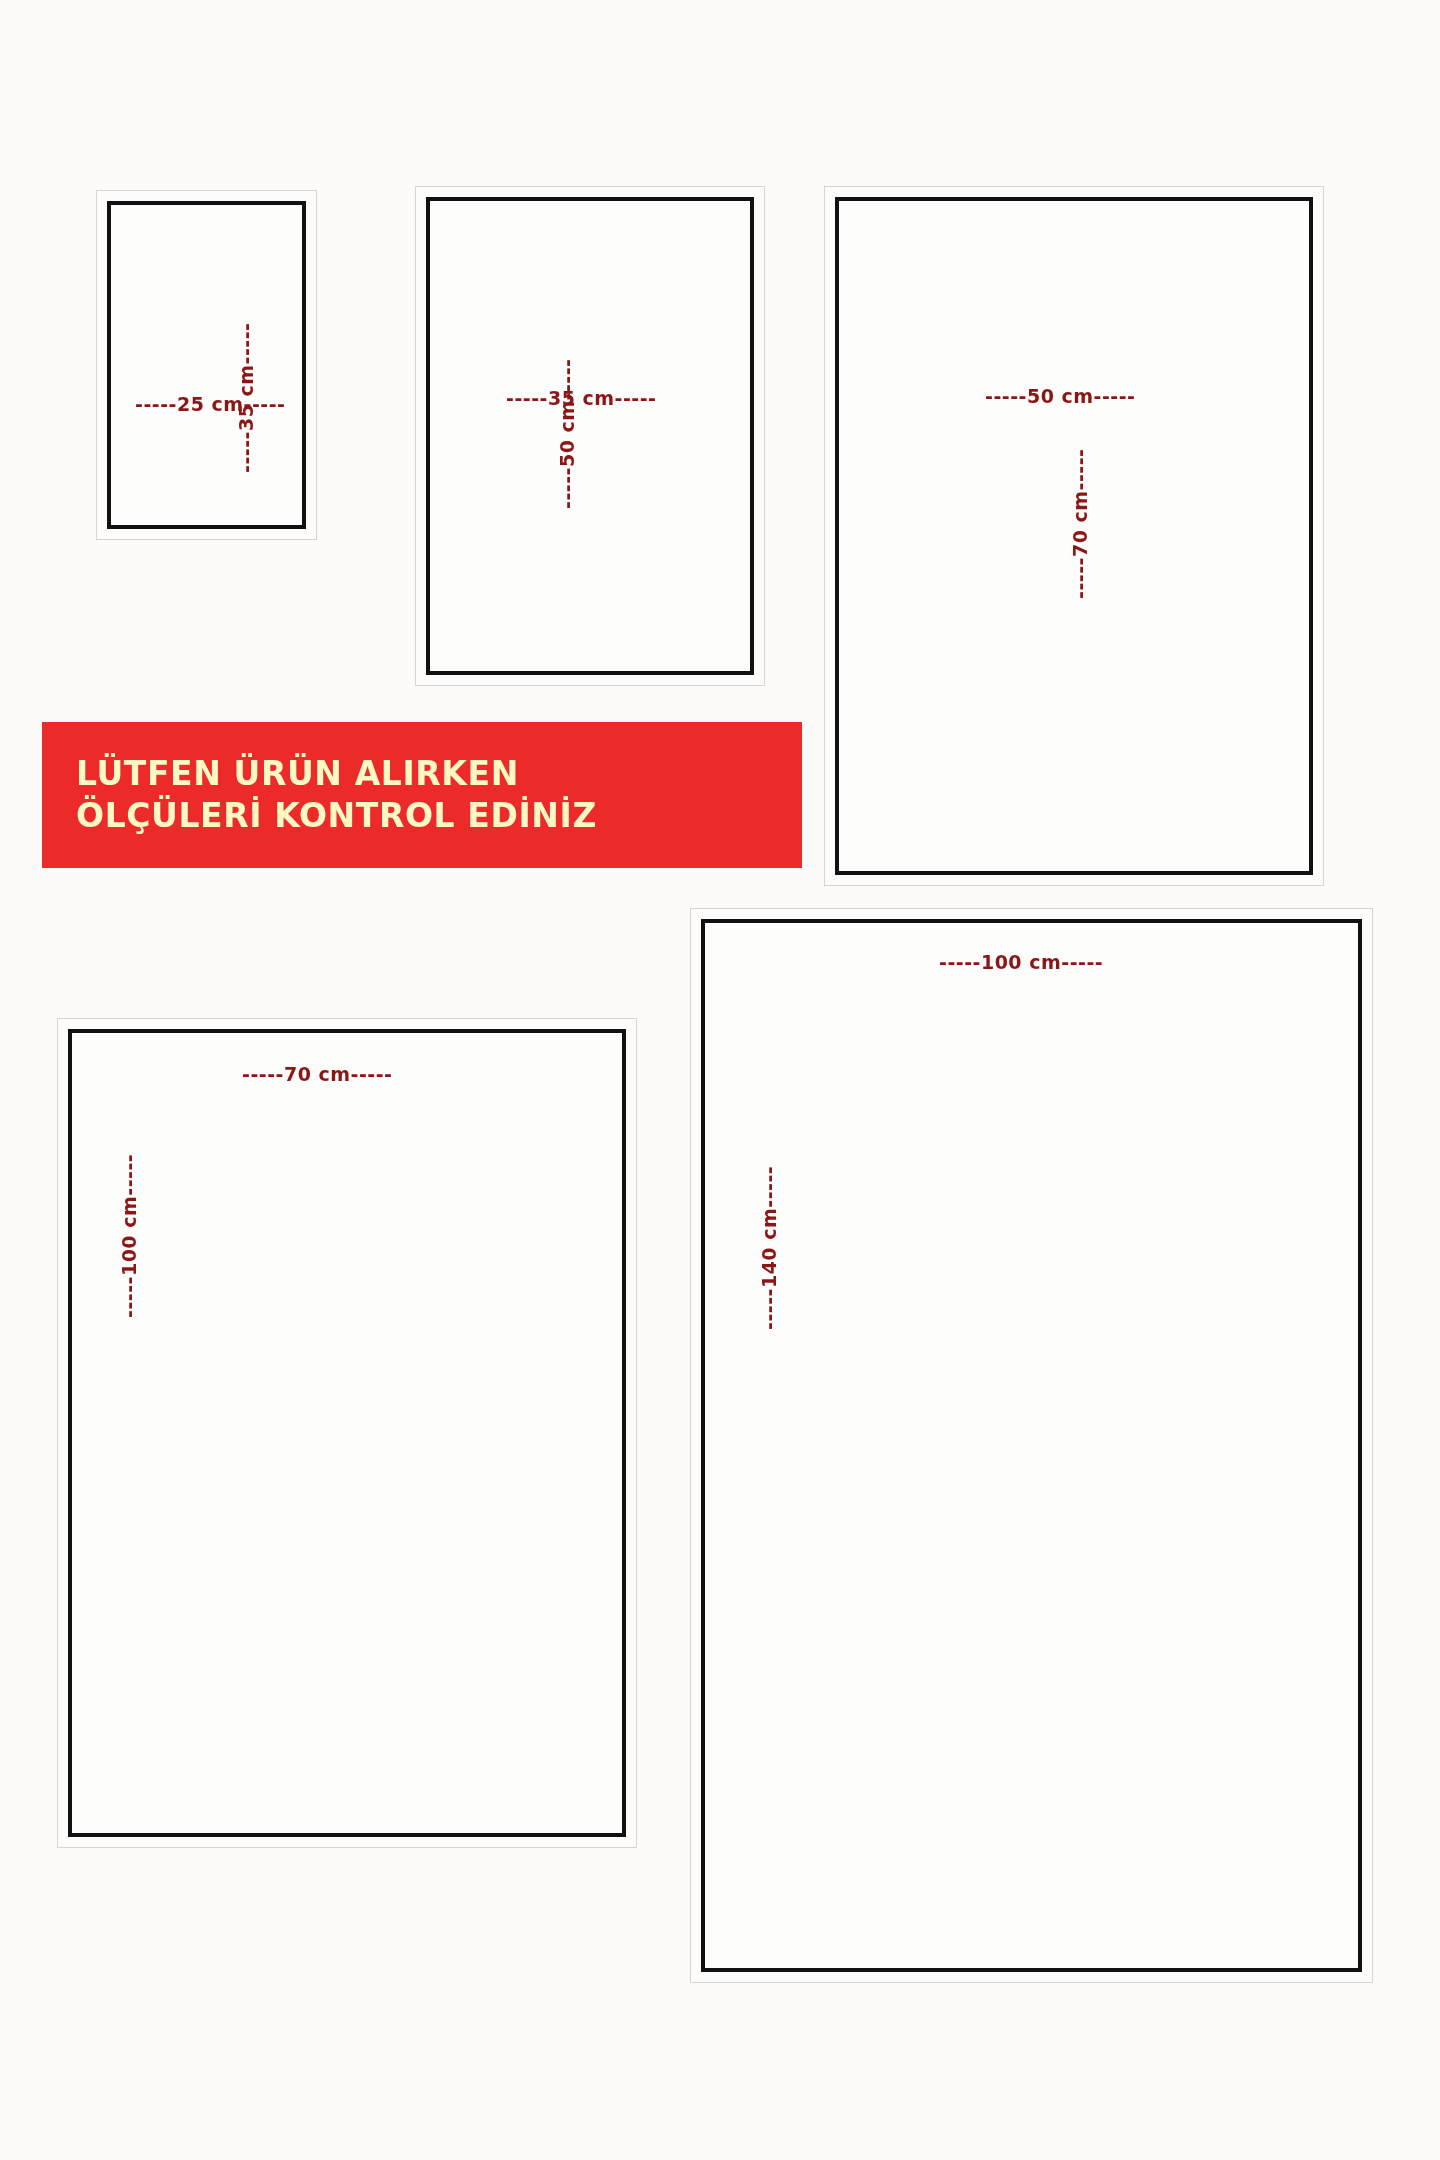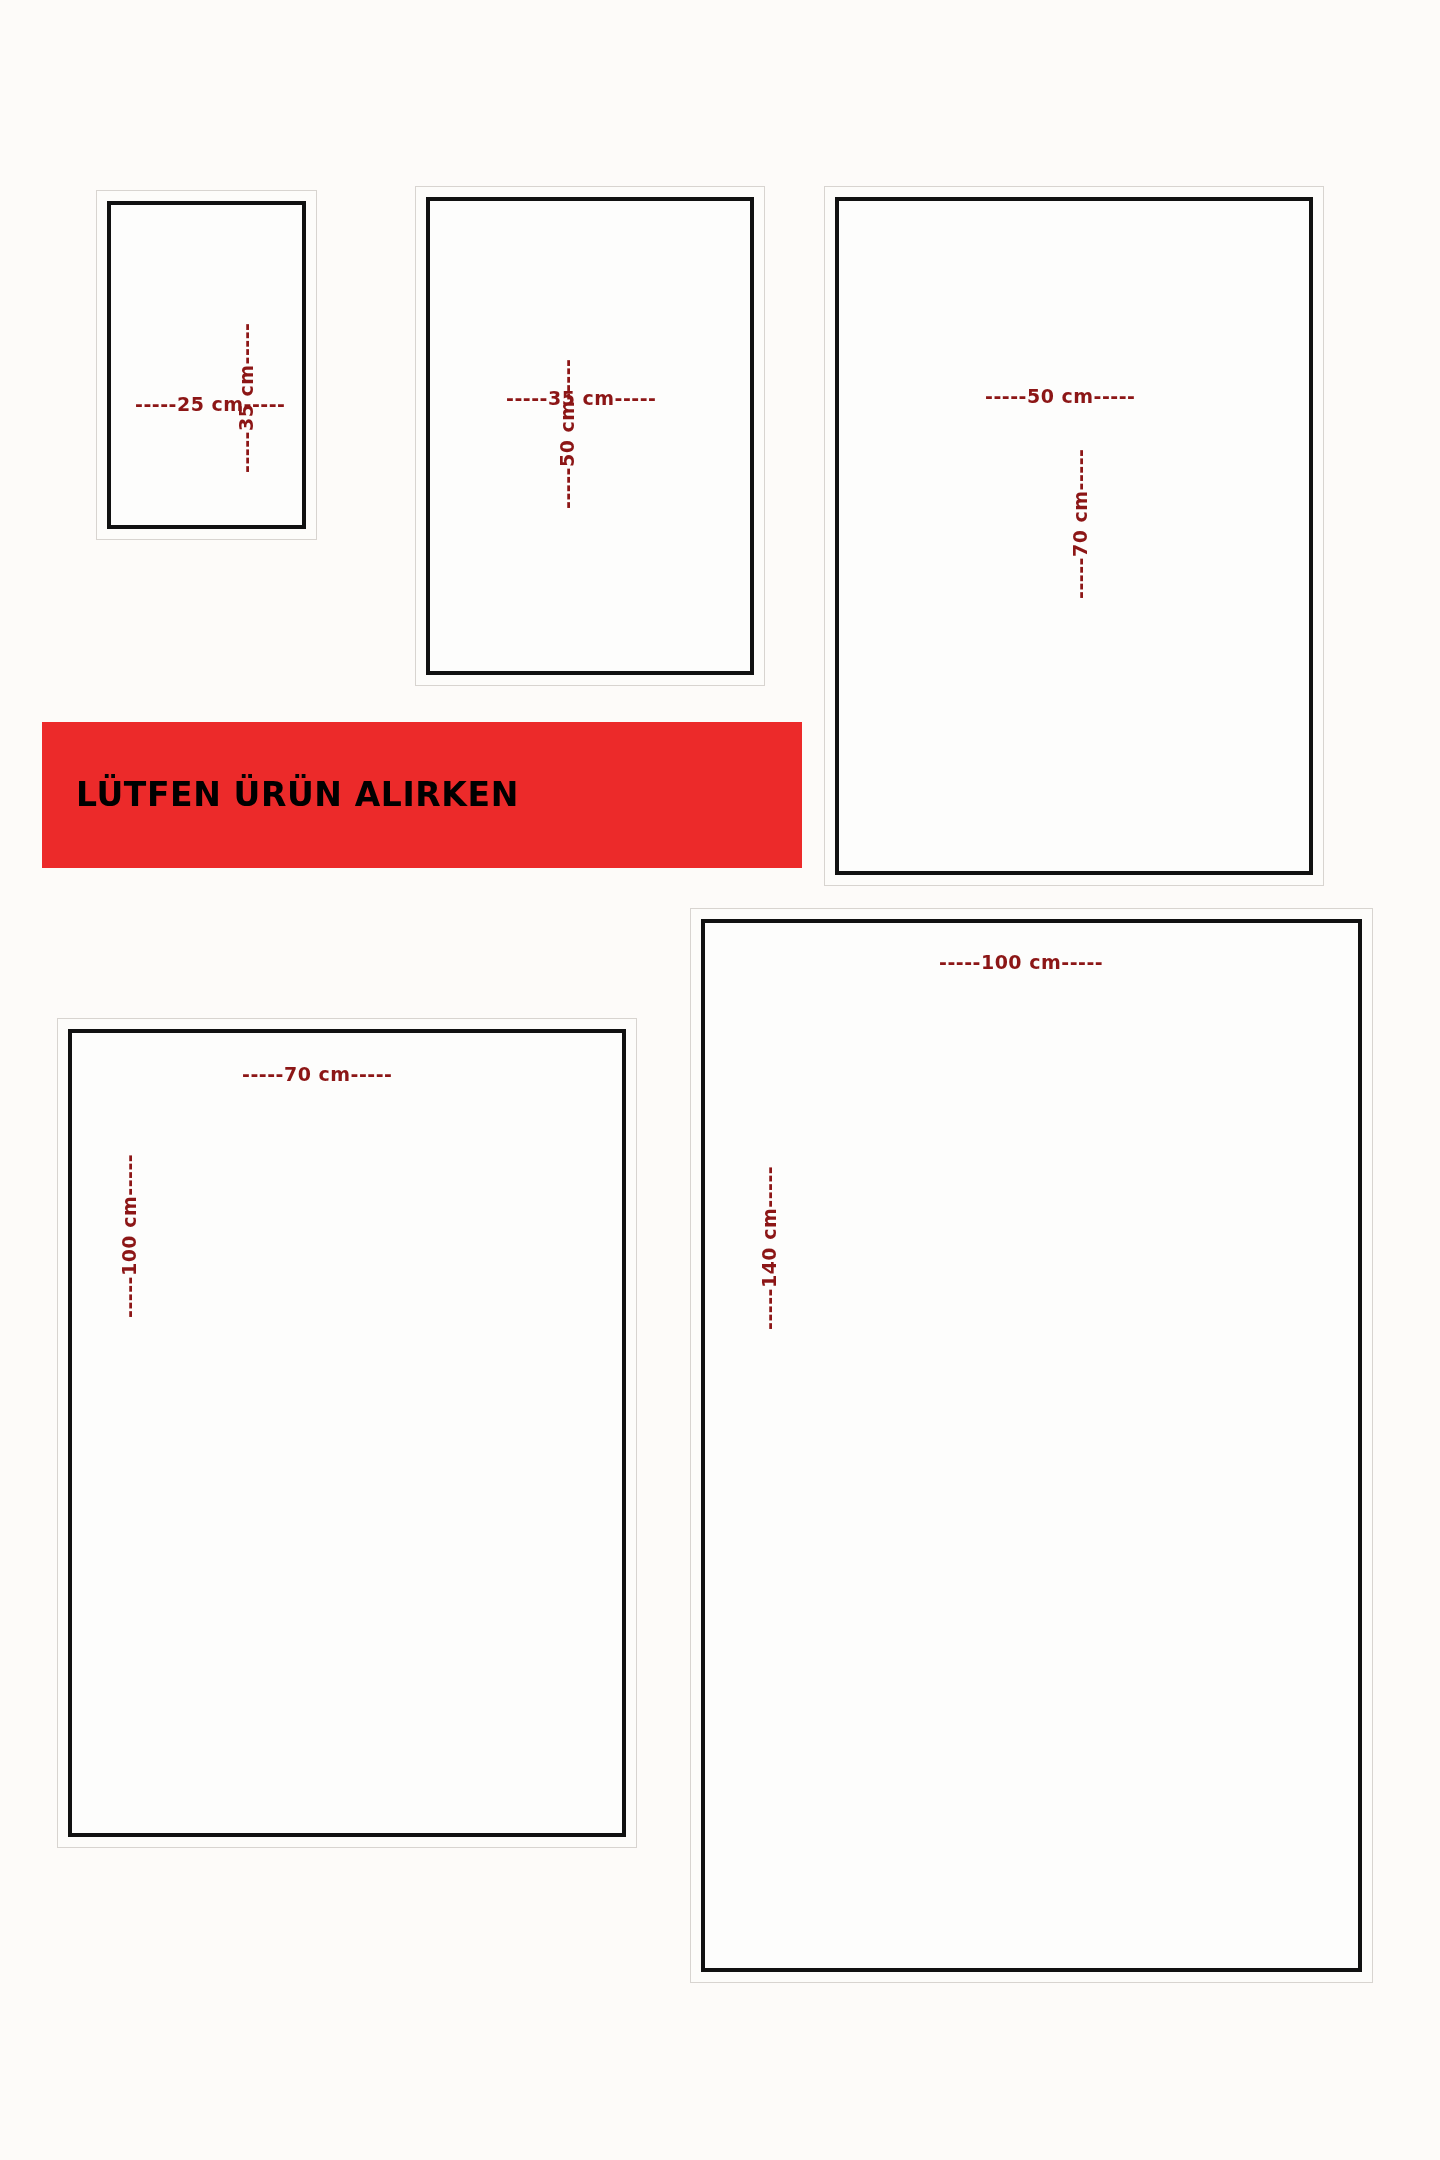--- a/index.html
+++ b/index.html
@@ -62,21 +62,21 @@
   #warning-banner {
     position: absolute;
     background: #ec2a2a;
     box-sizing: border-box;
     display: flex;
     flex-direction: column;
     justify-content: center;
     padding-left: 34px;
   }
   #warning-banner .line {
-    color: #000000;
+    color: #fef9c3;
     font-family: "DejaVu Sans", sans-serif;
     font-weight: bold;
     font-size: 33px;
     line-height: 1.28;
     letter-spacing: 0.6px;
     white-space: nowrap;
   }
 </style>
 </head>
 <body>
@@ -109,15 +109,16 @@
   <div class="dim vertical" style="left:118px; top:1318px;">-----100 cm-----</div>
 
   <div class="frame" style="left:690px; top:908px; width:683px; height:1075px;">
     <div class="inner"></div>
     <div class="dim" style="left:248px; top:42px;">-----100 cm-----</div>
   </div>
   <div class="dim vertical" style="left:758px; top:1330px;">-----140 cm-----</div>
 
   <div id="warning-banner" style="left:42px; top:722px; width:760px; height:146px;">
     <div class="line">LÜTFEN ÜRÜN ALIRKEN</div>
+    <div class="line">ÖLÇÜLERİ KONTROL EDİNİZ</div>
   </div>
 
 </div>
 
 </body></html>

